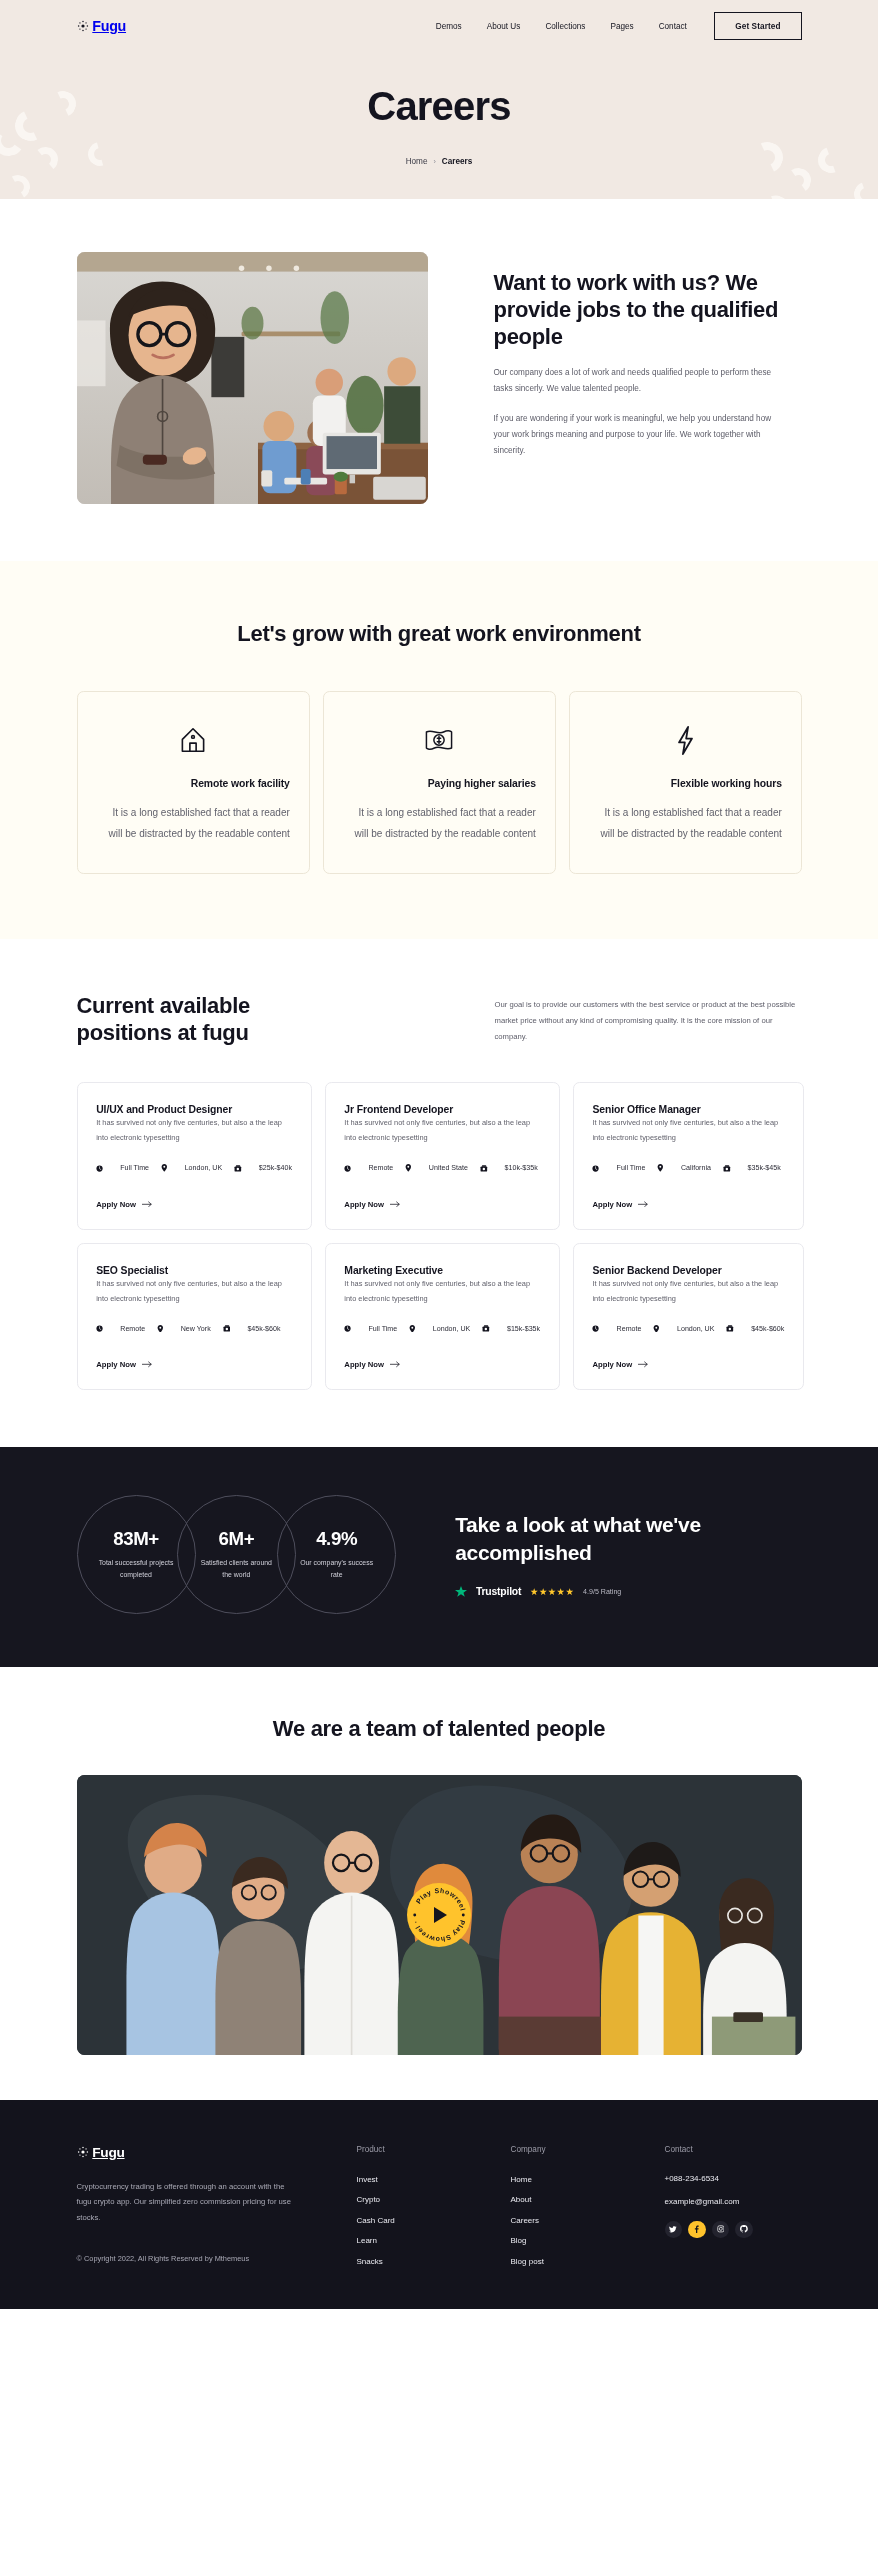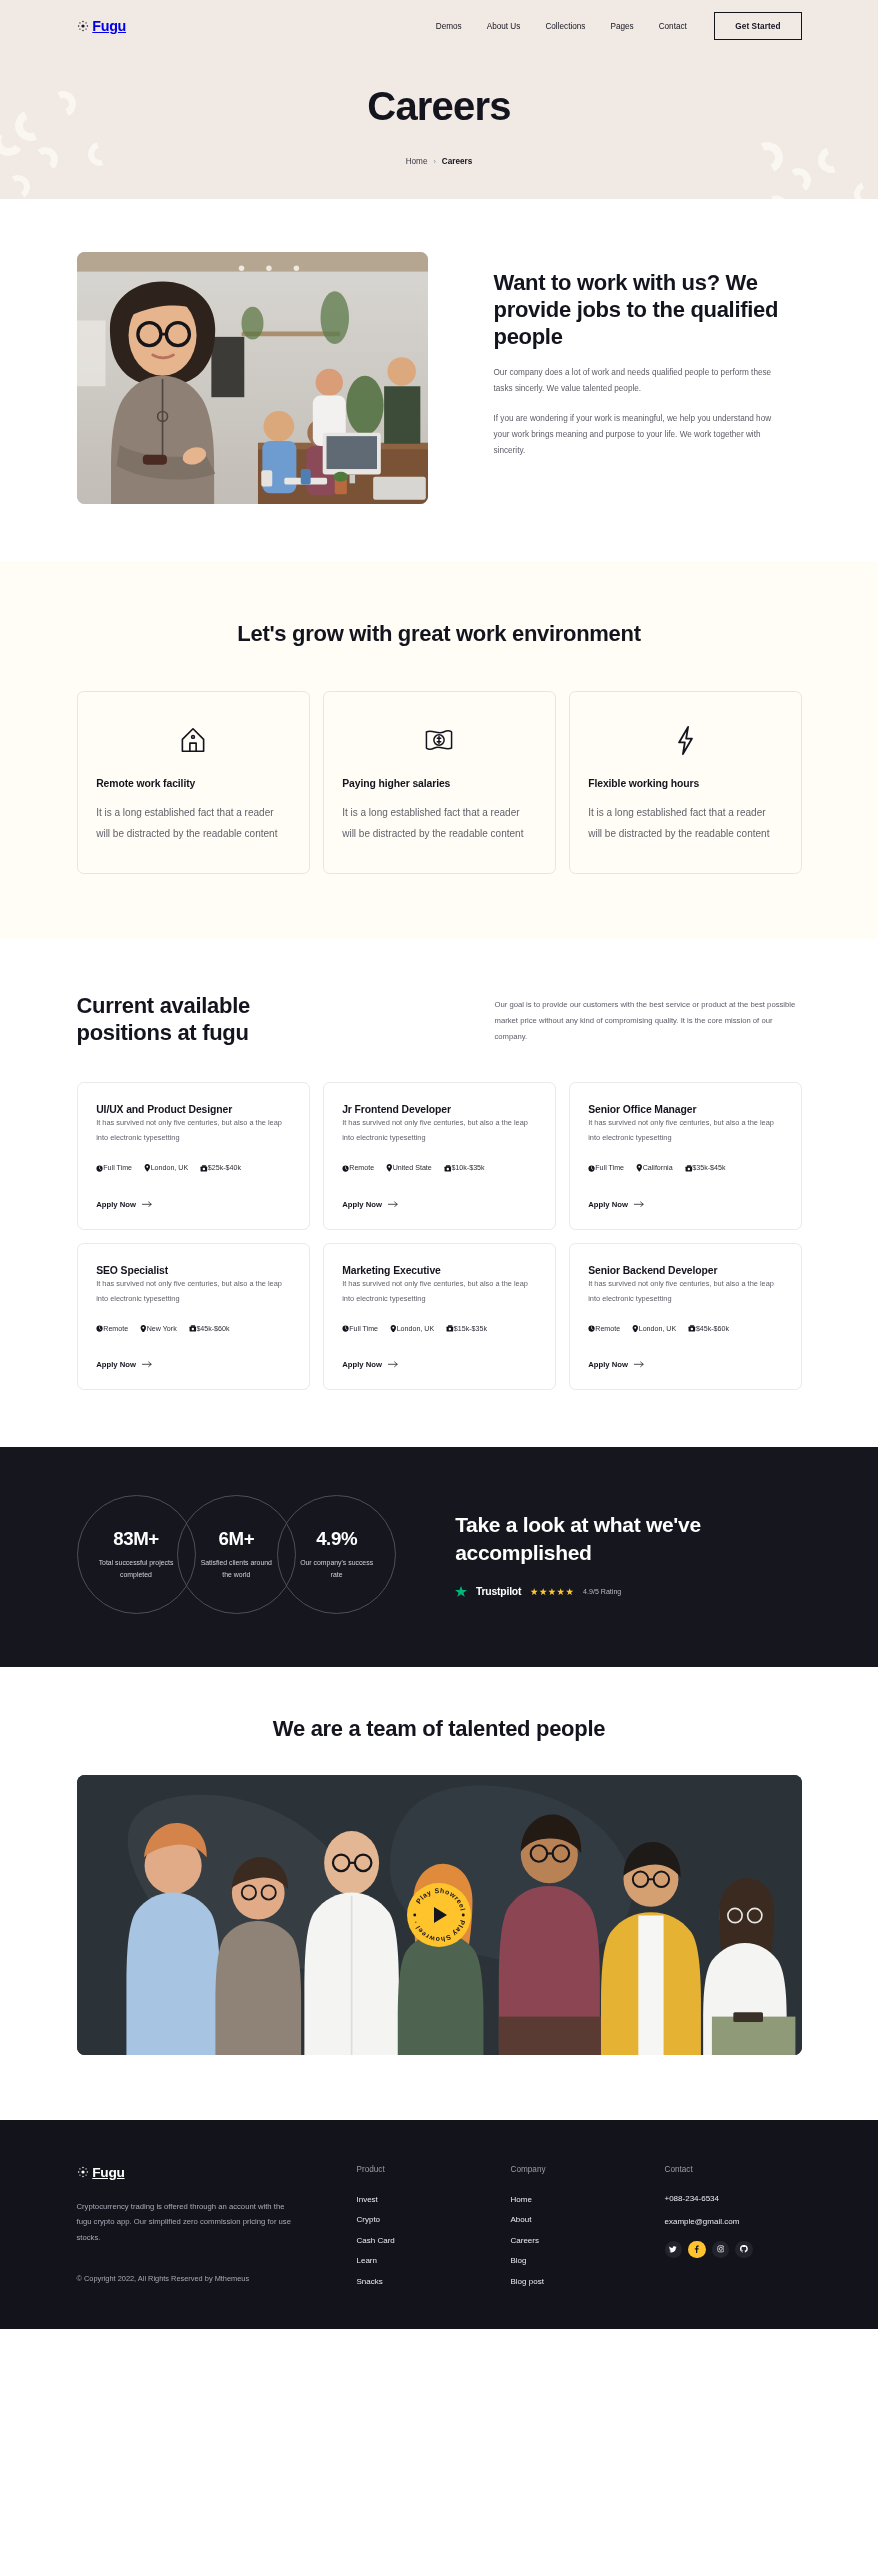--- a/index.html
+++ b/index.html
@@ -31,57 +31,57 @@
   .about-photo{width:351px;height:252px;border-radius:7.7px;overflow:hidden;flex:none;position:relative;background:#cfc9c4}
   .about-copy{padding-top:16.5px;flex:1}
   .about-copy h2{font-size:22px;line-height:1.24;font-weight:bold;letter-spacing:-0.3px;max-width:285px}
   .about-copy p{margin-top:14.3px;font-size:8.2px;line-height:1.95;color:#5c5c68;max-width:280px}
 
   
   .features{background:#fffdf5;padding:59px 0 65px}
   .sec-title{text-align:center;font-size:22px;line-height:1.28;font-weight:bold;letter-spacing:-0.3px}
   .feat-grid{display:flex;gap:13px;margin-top:43px}
   .feat-card{flex:1;background:#fffdf5;border:0.5px solid #ece6d6;border-radius:6.6px;
-             padding:31px 18.7px 28.5px;text-align:left}
+             padding:31px 18.7px 28.5px;text-align:right}
   .feat-icon{height:34px;display:flex;align-items:center;justify-content:center}
   .feat-card h3{margin-top:21px;font-size:10.4px;font-weight:bold;letter-spacing:-0.1px}
   .feat-card p{margin-top:13px;font-size:10px;line-height:2.1;color:#61616c}
 
   
   .jobs{background:#fff;padding:53px 0 57px}
   .jobs-head{display:flex;justify-content:space-between;align-items:flex-start;gap:62px}
   .jobs-head h2{font-size:22px;line-height:1.26;font-weight:bold;letter-spacing:-0.3px;max-width:231px}
   .jobs-head p{font-size:7.7px;line-height:2.05;color:#5c5c68;max-width:307px;padding-top:5.5px}
   .jobs-grid{margin-top:35px;display:grid;grid-template-columns:repeat(3,1fr);gap:13px}
   .job-card{border:0.5px solid #e9e9ee;border-radius:6.6px;padding:21px 18.7px 20px;background:#fff}
   .job-card h3{font-size:10.4px;font-weight:bold;letter-spacing:-0.1px}
   .job-card .desc{font-size:7.4px;line-height:2.05;color:#61616c}
   .job-meta{margin-top:18.7px;display:flex;align-items:center;gap:12px;flex-wrap:nowrap}
-  .job-meta span{display:inline-flex;align-items:center;gap:0;font-size:7.1px;color:#2b2b36;white-space:nowrap}
+  .job-meta span{display:inline-flex;align-items:center;gap:17px;font-size:7.1px;color:#2b2b36;white-space:nowrap}
   .apply{margin-top:27.4px;display:inline-flex;align-items:center;gap:6px;font-size:7.7px;
          font-weight:bold;color:#14141f;text-decoration:none}
 
   
   .stats{background:#16161f;color:#fff;padding:48px 0 53px}
   .stats-grid{display:flex;align-items:center}
   .circles{display:flex;flex:none}
   .circle{width:119px;height:119px;border:0.5px solid #4e4e5c;border-radius:50%;
           display:flex;flex-direction:column;align-items:center;justify-content:center;text-align:center;
           margin-right:-18.7px}
   .circle .num{font-size:18.7px;font-weight:bold;letter-spacing:-0.4px}
   .circle .cap{margin-top:7.7px;font-size:6.9px;line-height:1.75;color:#d2d2db;width:77px}
   .stats-copy{margin-left:59px}
   .stats-copy h2{font-size:21px;line-height:1.3;font-weight:bold;letter-spacing:-0.3px;max-width:263px}
   .trust{margin-top:20px;display:flex;align-items:center;gap:8.8px}
   .trust .tname{font-size:10.4px;font-weight:bold;letter-spacing:-0.2px}
   .tstars{display:flex;gap:1.6px;color:#ffc72c;font-size:9.3px;letter-spacing:0.5px}
   .trate{font-size:7.1px;color:#b9b9c4}
 
   
-  .team{background:#fff;padding:49px 0 65px;text-align:center}
+  .team{background:#fff;padding:49px 0 45px;text-align:center}
   .team h2{font-size:22px;font-weight:bold;letter-spacing:-0.3px}
   .team-photo{margin-top:33px;width:725px;height:280px;border-radius:7.7px;overflow:hidden;position:relative;background:#2b3238}
   .play-badge{position:absolute;left:50%;top:50%;transform:translate(-50%,-50%);
               width:64px;height:64px;border-radius:50%;background:#ffc32c;display:flex;align-items:center;justify-content:center}
   .play-tri{width:0;height:0;border-left:13px solid #14141f;border-top:8.2px solid transparent;
             border-bottom:8.2px solid transparent;margin-left:3.3px}
 
   
   footer{background:#13131c;color:#fff;padding:45px 0 33px}
   .f-grid{display:flex;gap:22px}

